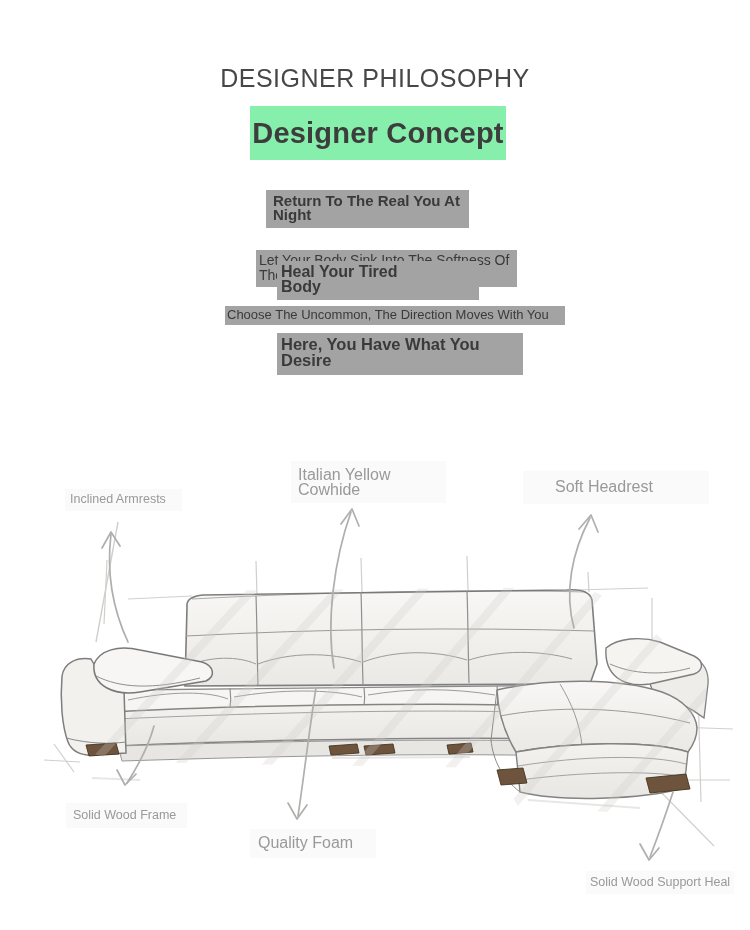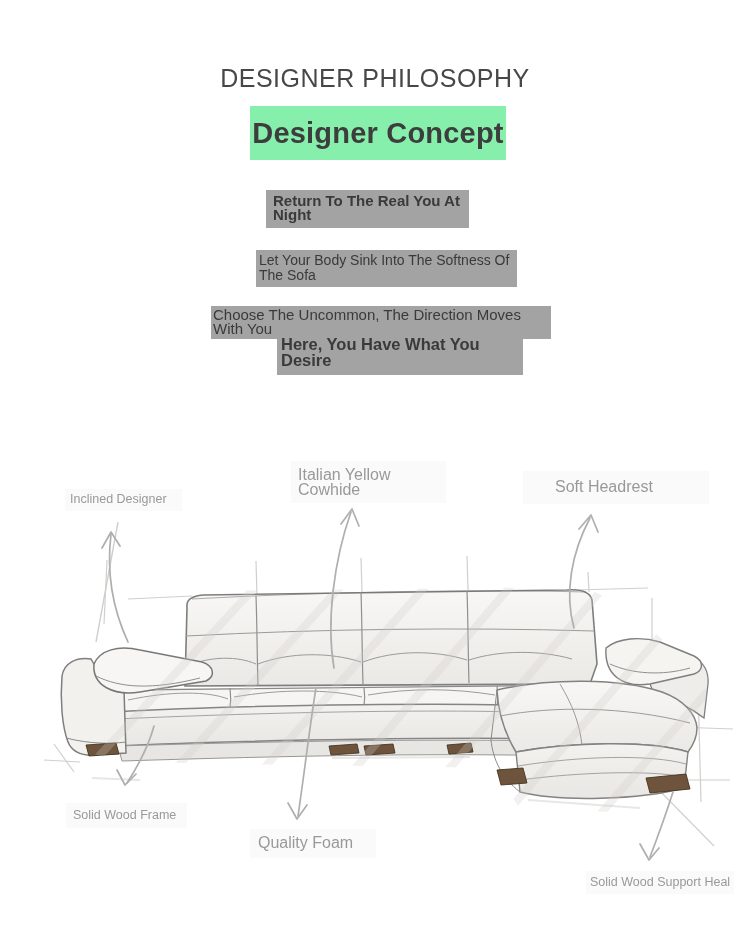--- a/index.html
+++ b/index.html
@@ -20,21 +20,21 @@
     margin:0;font-size:29px;font-weight:bold;color:#3d3d3d;letter-spacing:.2px;
   }
   
   .slogan{
     position:absolute;color:#3a3a3a;background:#a3a3a3;
   }
   .slogan.bold{font-weight:bold;}
   .s1{left:266px;top:190px;width:192px;font-size:15px;line-height:14px;padding:4px 4px 6px 7px;}
   .s2{left:256px;top:226px;width:256px;font-size:14px;line-height:14.5px;padding:3px 2px 5px 3px;margin-top:24px;}
   .s3{left:277px;top:261px;width:140px;font-size:16px;line-height:14.5px;font-weight:bold;padding:4px 58px 6px 4px;}
-  .s4{left:211px;top:306px;width:336px;font-size:15px;line-height:14px;padding:2px 2px 3px 2px;}
+  .s4{left:225px;top:306px;width:336px;font-size:13px;line-height:14px;padding:2px 2px 3px 2px;}
   .s5{left:277px;top:333px;width:206px;font-size:16.5px;line-height:15.5px;font-weight:bold;padding:4px 36px 7px 4px;}
   
   .feature{
     position:absolute;color:#999999;background:#fafafa;
   }
   .f-armrests{left:65px;top:489px;width:110px;font-size:12.5px;line-height:13px;padding:4px 2px 5px 5px;}
   .f-cowhide{left:291px;top:461px;width:118px;font-size:16px;line-height:15px;padding:6px 30px 6px 7px;}
   .f-headrest{left:523px;top:471px;width:140px;font-size:16px;line-height:16px;padding:8px 14px 9px 32px;}
   .f-frame{left:66px;top:803px;width:110px;font-size:12.5px;line-height:13px;padding:6px 4px 6px 7px;}
   .f-foam{left:250px;top:829px;width:116px;font-size:16px;line-height:16px;padding:6px 2px 7px 8px;}
@@ -48,20 +48,21 @@
 <div class="canvas">
 
   <div class="eyebrow">DESIGNER PHILOSOPHY</div>
 
   <div class="title-box">
     <h1>Designer Concept</h1>
   </div>
 
   <div class="slogan bold s1">Return To The Real You At Night</div>
   <div class="slogan s2">Let Your Body Sink Into The Softness Of The Sofa</div>
+  <div class="slogan bold s3">Heal Your Tired Body</div>
   <div class="slogan s4">Choose The Uncommon, The Direction Moves With You</div>
   <div class="slogan bold s5">Here, You Have What You Desire</div>
 
   <svg class="sketch" width="750" height="930" viewBox="0 0 750 930">
     <defs>
       <linearGradient id="cush" x1="0" y1="0" x2="0" y2="1">
         <stop offset="0" stop-color="#f8f7f5"></stop>
         <stop offset="1" stop-color="#ebe9e5"></stop>
       </linearGradient>
       <linearGradient id="face" x1="0" y1="0" x2="0" y2="1">
@@ -191,20 +192,20 @@
         <path d="M316,688 C310,724 304,776 298,816"></path>
         <path d="M288,803 L297,819 L307,805"></path>
       </g>
       <g>
         <path d="M673,792 C666,814 658,836 650,857"></path>
         <path d="M640,844 L649,860 L659,848"></path>
       </g>
     </g>
   </svg>
 
-  <div class="feature f-armrests">Inclined Designer</div>
+  <div class="feature f-armrests">Inclined Armrests</div>
   <div class="feature f-cowhide">Italian Yellow Cowhide</div>
   <div class="feature f-headrest">Soft Headrest</div>
   <div class="feature f-frame">Solid Wood Frame</div>
   <div class="feature f-foam">Quality Foam</div>
   <div class="feature f-legs">Solid Wood Support Heal</div>
 
 </div>
 
 </body></html>

